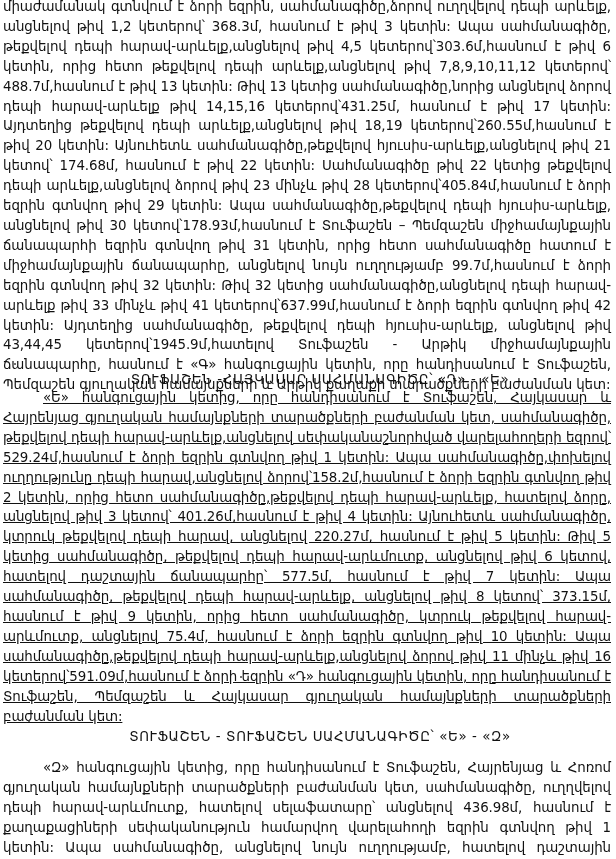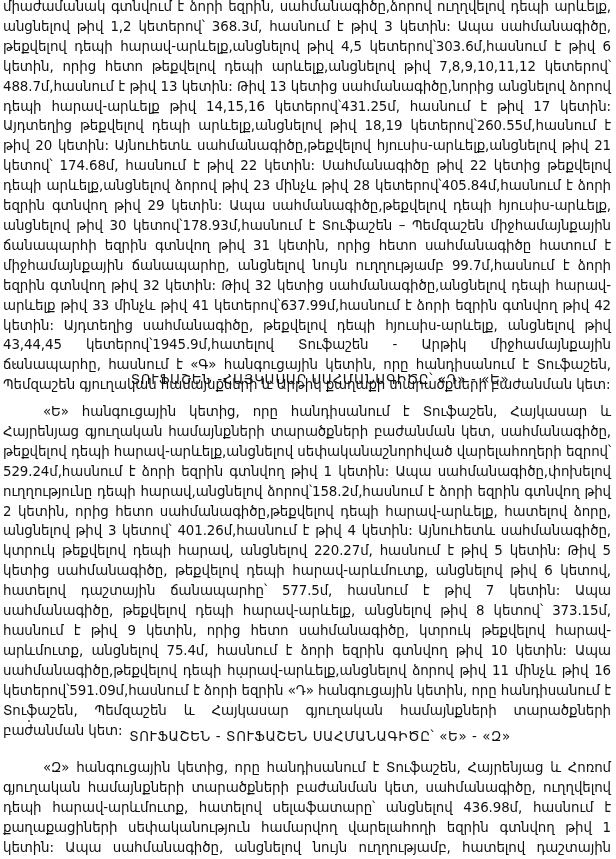--- a/index.html
+++ b/index.html
@@ -3,21 +3,21 @@
 <meta charset="utf-8">
 <style>
   html, body { margin:0; padding:0; background:#ffffff; }
   body { width:616px; height:859px; overflow:hidden; position:relative; color:#111; font-family:"DejaVu Sans", sans-serif; }
   .page { position:absolute; left:3px; top:0; width:608px; }
   .para { font-size:13.4px; line-height:19.9px; text-align:justify; margin:0; letter-spacing:-0.1px; }
   .para.indent { text-indent:40px; }
   .heading { font-size:13.4px; text-align:center; letter-spacing:0.6px; margin:13px; }
   #p1 { position:absolute; top:-3px; left:0; width:608px; }
   #h1 { position:absolute; top:359px; left:0; width:608px; }
-  #p2 { position:absolute; top:402px; left:0; width:608px; }
+  #p2 { position:absolute; top:388px; left:0; width:608px;text-decoration:underline; }
   #h2 { position:absolute; top:716px; left:0; width:608px; }
   #p3 { position:absolute; top:758px; left:0; width:608px; }
   .speck { position:absolute; width:2px; height:2px; background:#444; border-radius:1px; }
 </style>
 </head>
 <body>
 
 <div class="page">
   <p id="p1" class="para">միաժամանակ գտնվում է ձորի եզրին, սահմանագիծը,ձորով ուղղվելով դեպի արևելք, անցնելով թիվ 1,2 կետերով՝ 368.3մ, հասնում է թիվ 3 կետին: Ապա սահմանագիծը, թեքվելով դեպի հարավ-արևելք,անցնելով թիվ 4,5 կետերով՝303.6մ,հասնում է թիվ 6 կետին, որից հետո թեքվելով դեպի արևելք,անցնելով թիվ 7,8,9,10,11,12 կետերով՝ 488.7մ,հասնում է թիվ 13 կետին: Թիվ 13 կետից սահմանագիծը,նորից անցնելով ձորով դեպի հարավ-արևելք թիվ 14,15,16 կետերով՝431.25մ, հասնում է թիվ 17 կետին: Այդտեղից թեքվելով դեպի արևելք,անցնելով թիվ 18,19 կետերով՝260.55մ,հասնում է թիվ 20 կետին: Այնուհետև սահմանագիծը,թեքվելով հյուսիս-արևելք,անցնելով թիվ 21 կետով՝ 174.68մ, հասնում է թիվ 22 կետին: Սահմանագիծը թիվ 22 կետից թեքվելով դեպի արևելք,անցնելով ձորով թիվ 23 մինչև թիվ 28 կետերով՝405.84մ,հասնում է ձորի եզրին գտնվող թիվ 29 կետին: Ապա սահմանագիծը,թեքվելով դեպի հյուսիս-արևելք, անցնելով թիվ 30 կետով՝178.93մ,հասնում է Տուֆաշեն – Պեմզաշեն միջհամայնքային ճանապարհի եզրին գտնվող թիվ 31 կետին, որից հետո սահմանագիծը հատում է միջհամայնքային ճանապարհը, անցնելով նույն ուղղությամբ 99.7մ,հասնում է ձորի եզրին գտնվող թիվ 32 կետին: Թիվ 32 կետից սահմանագիծը,անցնելով դեպի հարավ-արևելք թիվ 33 մինչև թիվ 41 կետերով՝637.99մ,հասնում է ձորի եզրին գտնվող թիվ 42 կետին: Այդտեղից սահմանագիծը, թեքվելով դեպի հյուսիս-արևելք, անցնելով թիվ 43,44,45 կետերով՝1945.9մ,հատելով Տուֆաշեն - Արթիկ միջհամայնքային ճանապարհը, հասնում է «Գ» հանգուցային կետին, որը հանդիսանում է Տուֆաշեն, Պեմզաշեն գյուղական համայնքների և Արթիկ քաղաքի տարածքների բաժանման կետ:</p>
 

